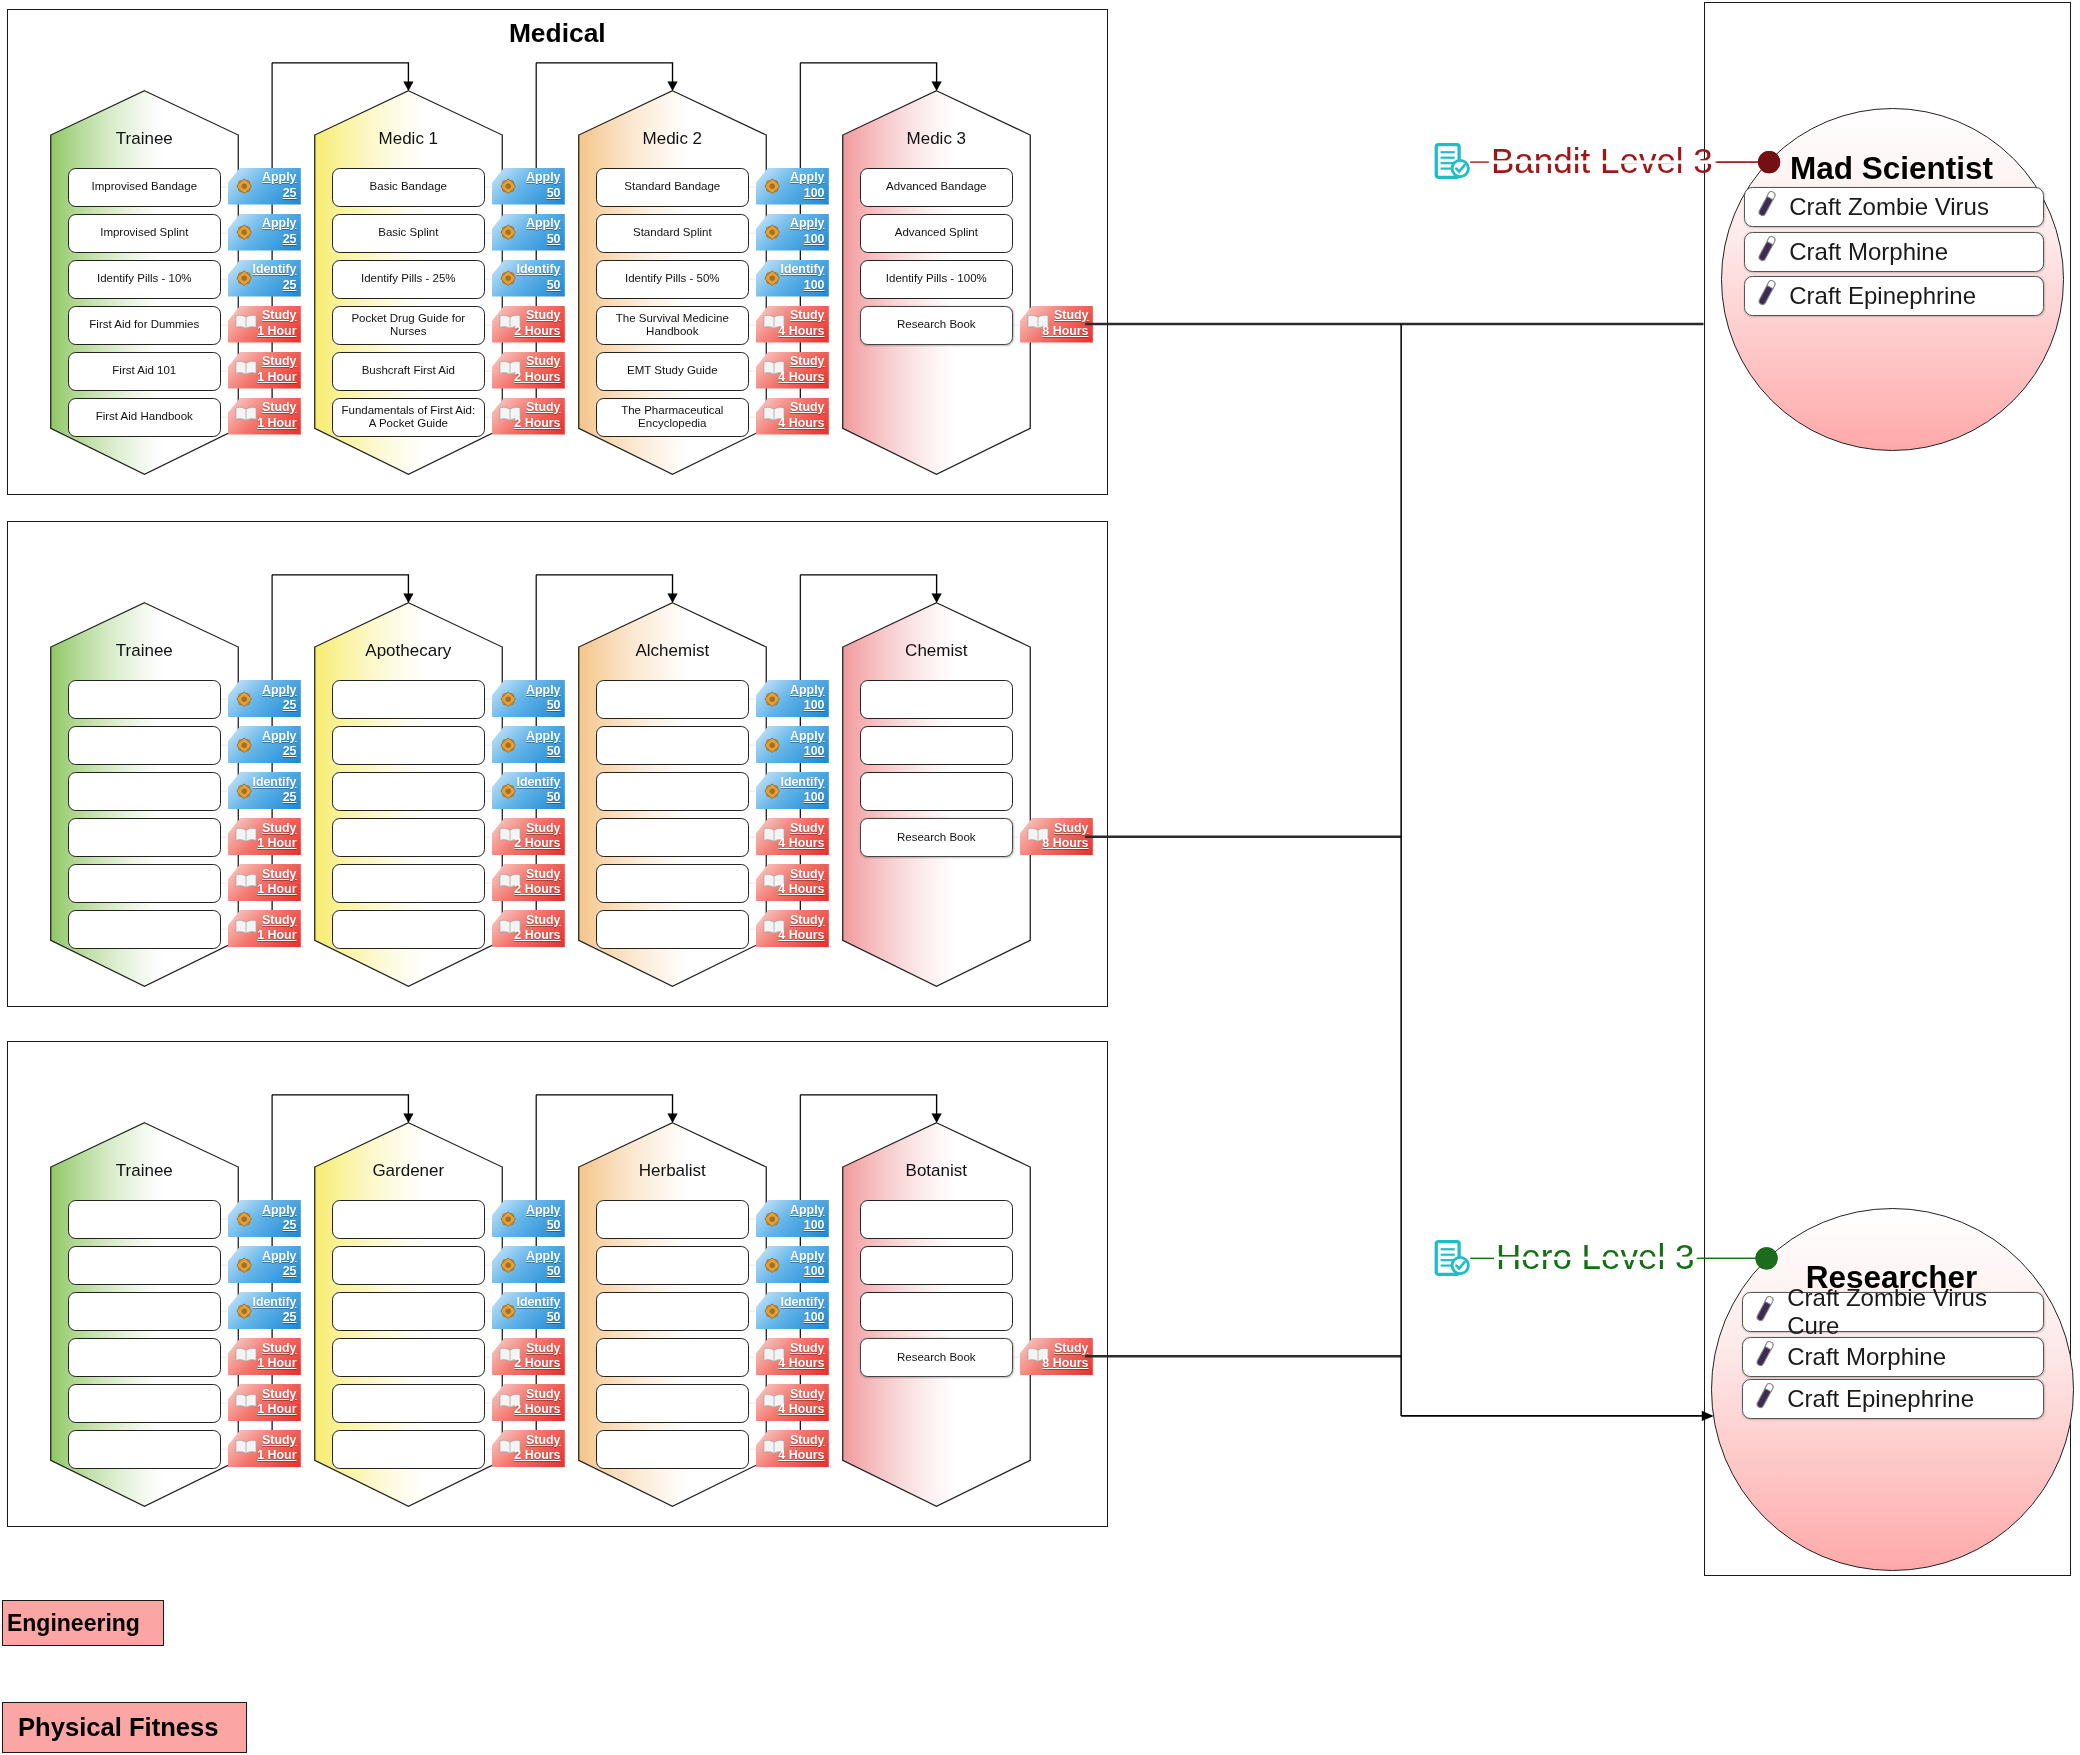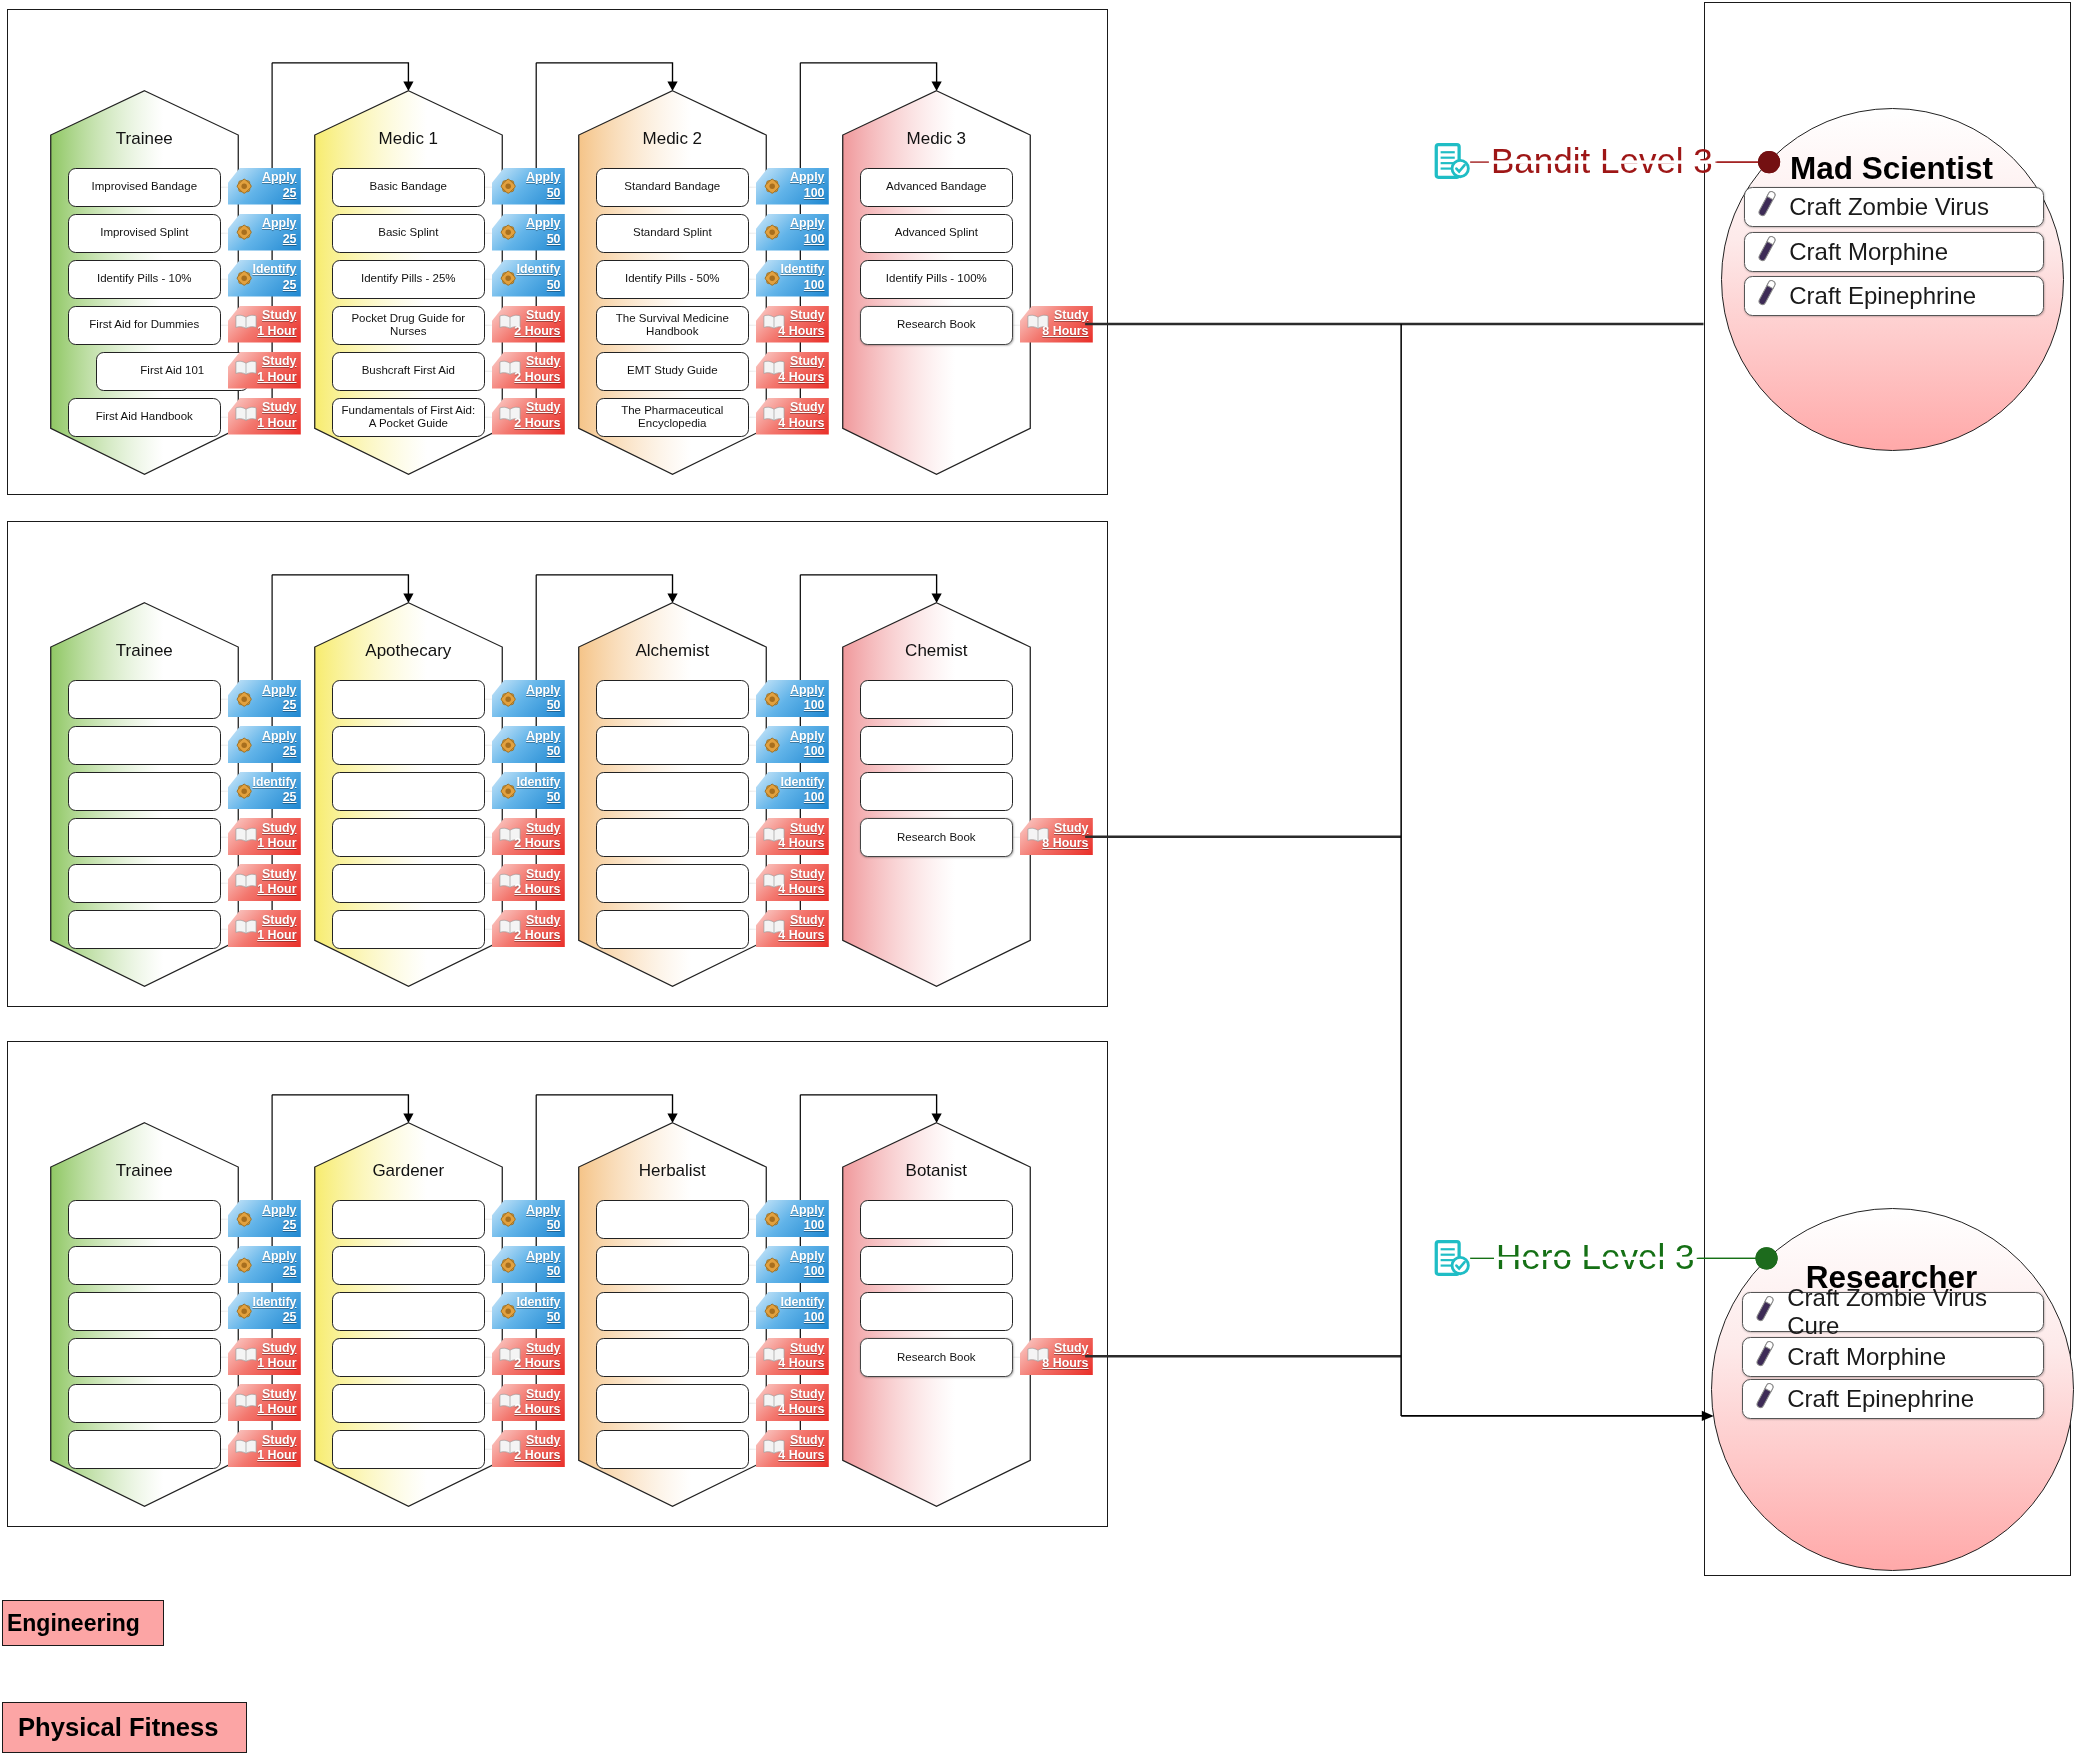--- a/index.html
+++ b/index.html
@@ -36,20 +36,21 @@
   .footer-box{position:absolute;background:#fca5a5;border:1.4px solid #1a1a1a;
               font-weight:bold;color:#000;display:flex;align-items:center;box-sizing:border-box;}
 </style>
 </head>
 <body>
 
 <div id="canvas">
 
   <div id="sections-root" class="abs" style="left:0;top:0;">
       <div class="section-box" style="left:6.8px;top:8.5px;width:1099px;height:484px;">
+        <div class="section-title" style="top:8.5px;">Medical</div>
         <svg class="layer" width="1099" height="484" viewBox="0 0 1290 568">
           <line x1="310" y1="62" x2="310" y2="478" stroke="#000" stroke-width="1.4"></line>
           <polyline points="310,62 470,62 470,88" fill="none" stroke="#000" stroke-width="1.6"></polyline>
           <polygon points="464,84 476,84 470,95" fill="#000"></polygon>
           <line x1="620" y1="62" x2="620" y2="478" stroke="#000" stroke-width="1.4"></line>
           <polyline points="620,62 780,62 780,88" fill="none" stroke="#000" stroke-width="1.6"></polyline>
           <polygon points="774,84 786,84 780,95" fill="#000"></polygon>
           <line x1="930" y1="62" x2="930" y2="478" stroke="#000" stroke-width="1.4"></line>
           <polyline points="930,62 1090,62 1090,88" fill="none" stroke="#000" stroke-width="1.6"></polyline>
           <polygon points="1084,84 1096,84 1090,95" fill="#000"></polygon>
@@ -132,21 +133,21 @@
         <div class="badge red" style="left:220px;top:296px;width:73px;height:37px;">
           <span class="bicon"><svg width="24" height="16" viewBox="0 0 28 19">
   <path d="M14 4 C10 1 4.5 1 2 2.4 L2 16 C4.5 14.6 10 14.6 14 17 C18 14.6 23.5 14.6 26 16 L26 2.4 C23.5 1 18 1 14 4 Z" fill="#f4f4f4" stroke="#999" stroke-width="0.8"></path>
   <line x1="14" y1="4" x2="14" y2="17" stroke="#aaa" stroke-width="1"></line>
             </svg></span>
           <div class="txt">
             <div>Study</div>
             <div>1 Hour</div>
           </div>
         </div>
-        <div class="item-box" style="left:60px;top:342px;width:153px;height:39px;margin-left:28px;">
+        <div class="item-box" style="left:60px;top:342px;width:153px;height:39px;">
           <span>First Aid 101</span>
         </div>
         <div class="badge red" style="left:220px;top:342px;width:73px;height:37px;">
           <span class="bicon"><svg width="24" height="16" viewBox="0 0 28 19">
   <path d="M14 4 C10 1 4.5 1 2 2.4 L2 16 C4.5 14.6 10 14.6 14 17 C18 14.6 23.5 14.6 26 16 L26 2.4 C23.5 1 18 1 14 4 Z" fill="#f4f4f4" stroke="#999" stroke-width="0.8"></path>
   <line x1="14" y1="4" x2="14" y2="17" stroke="#aaa" stroke-width="1"></line>
             </svg></span>
           <div class="txt">
             <div>Study</div>
             <div>1 Hour</div>

